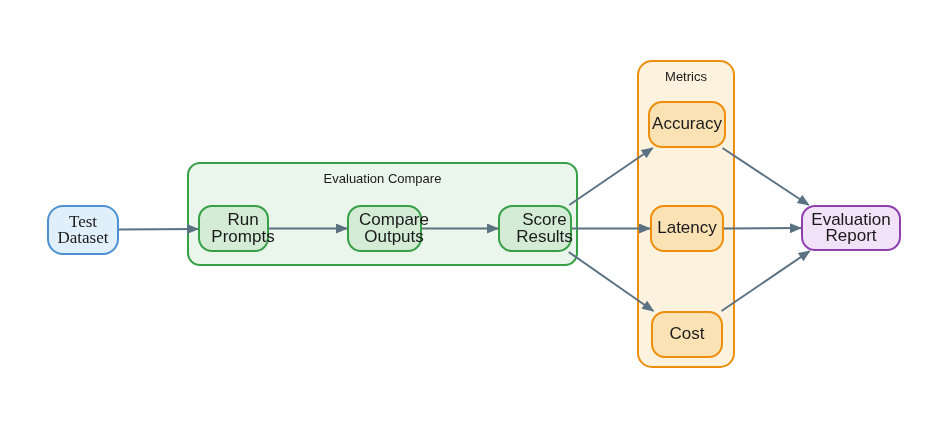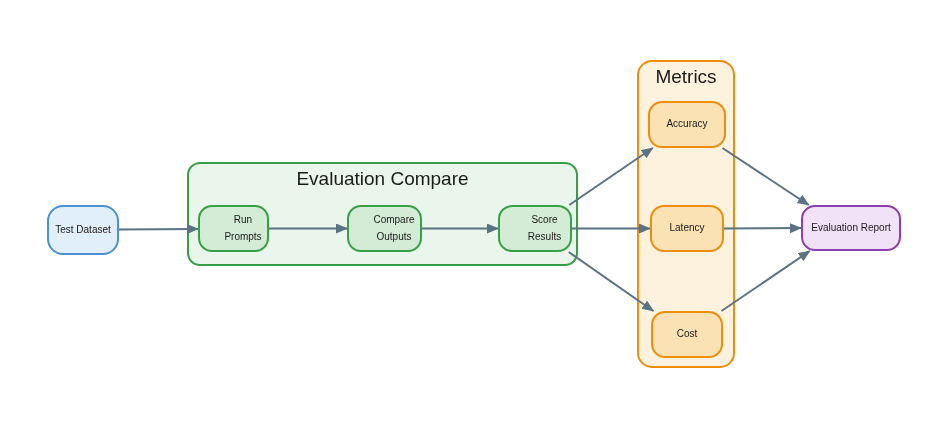--- a/index.html
+++ b/index.html
@@ -15,29 +15,29 @@
     font-family:"Liberation Sans","DejaVu Sans",sans-serif;color:var(--text-color);
     overflow:hidden;
   }
   #stage{position:relative;width:933px;height:428px;}
   .group{
     position:absolute;box-sizing:border-box;z-index:1;
     border:2px solid;border-radius:13px;
   }
   .group-title{
     position:absolute;top:5px;left:0;right:0;text-align:center;
-    font-size:19px;line-height:20px;color:var(--text-color);
+    font-size:13px;line-height:20px;color:var(--text-color);
   }
   .node{
     position:absolute;box-sizing:border-box;z-index:3;
     border:2px solid;border-radius:14px;
     display:flex;align-items:center;justify-content:center;text-align:center;
-    font-size:10px;line-height:16.5px;padding:2px 4px;
+    font-size:17px;line-height:16.5px;padding:2px 4px;
   }
-  .blue{background:var(--blue-fill);border-color:var(--blue-stroke);}
+  .blue{background:var(--blue-fill);border-color:var(--blue-stroke);font-family:Liberation Serif, serif;}
   .green-group{background:var(--green-group-fill);border-color:var(--green-stroke);}
   .green{background:var(--green-node-fill);border-color:var(--green-stroke);padding-left:23px;}
   .orange-group{background:var(--orange-group-fill);border-color:var(--orange-stroke);}
   .orange{background:var(--orange-node-fill);border-color:var(--orange-stroke);}
   .purple{background:var(--purple-fill);border-color:var(--purple-stroke);}
   #edge-layer{
     position:absolute;left:0;top:0;width:933px;height:428px;z-index:2;
     pointer-events:none;
   }
   #edge-layer line{stroke:var(--arrow-color);stroke-width:2;}

